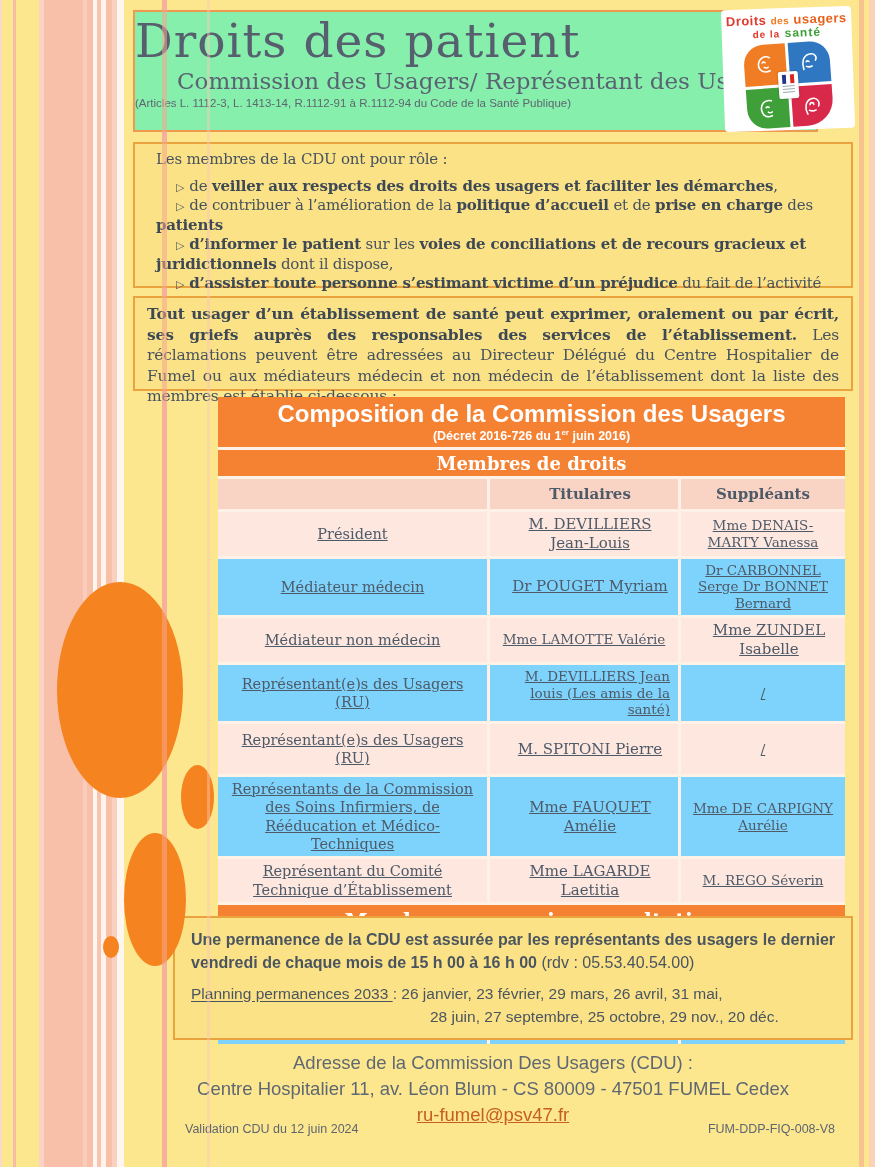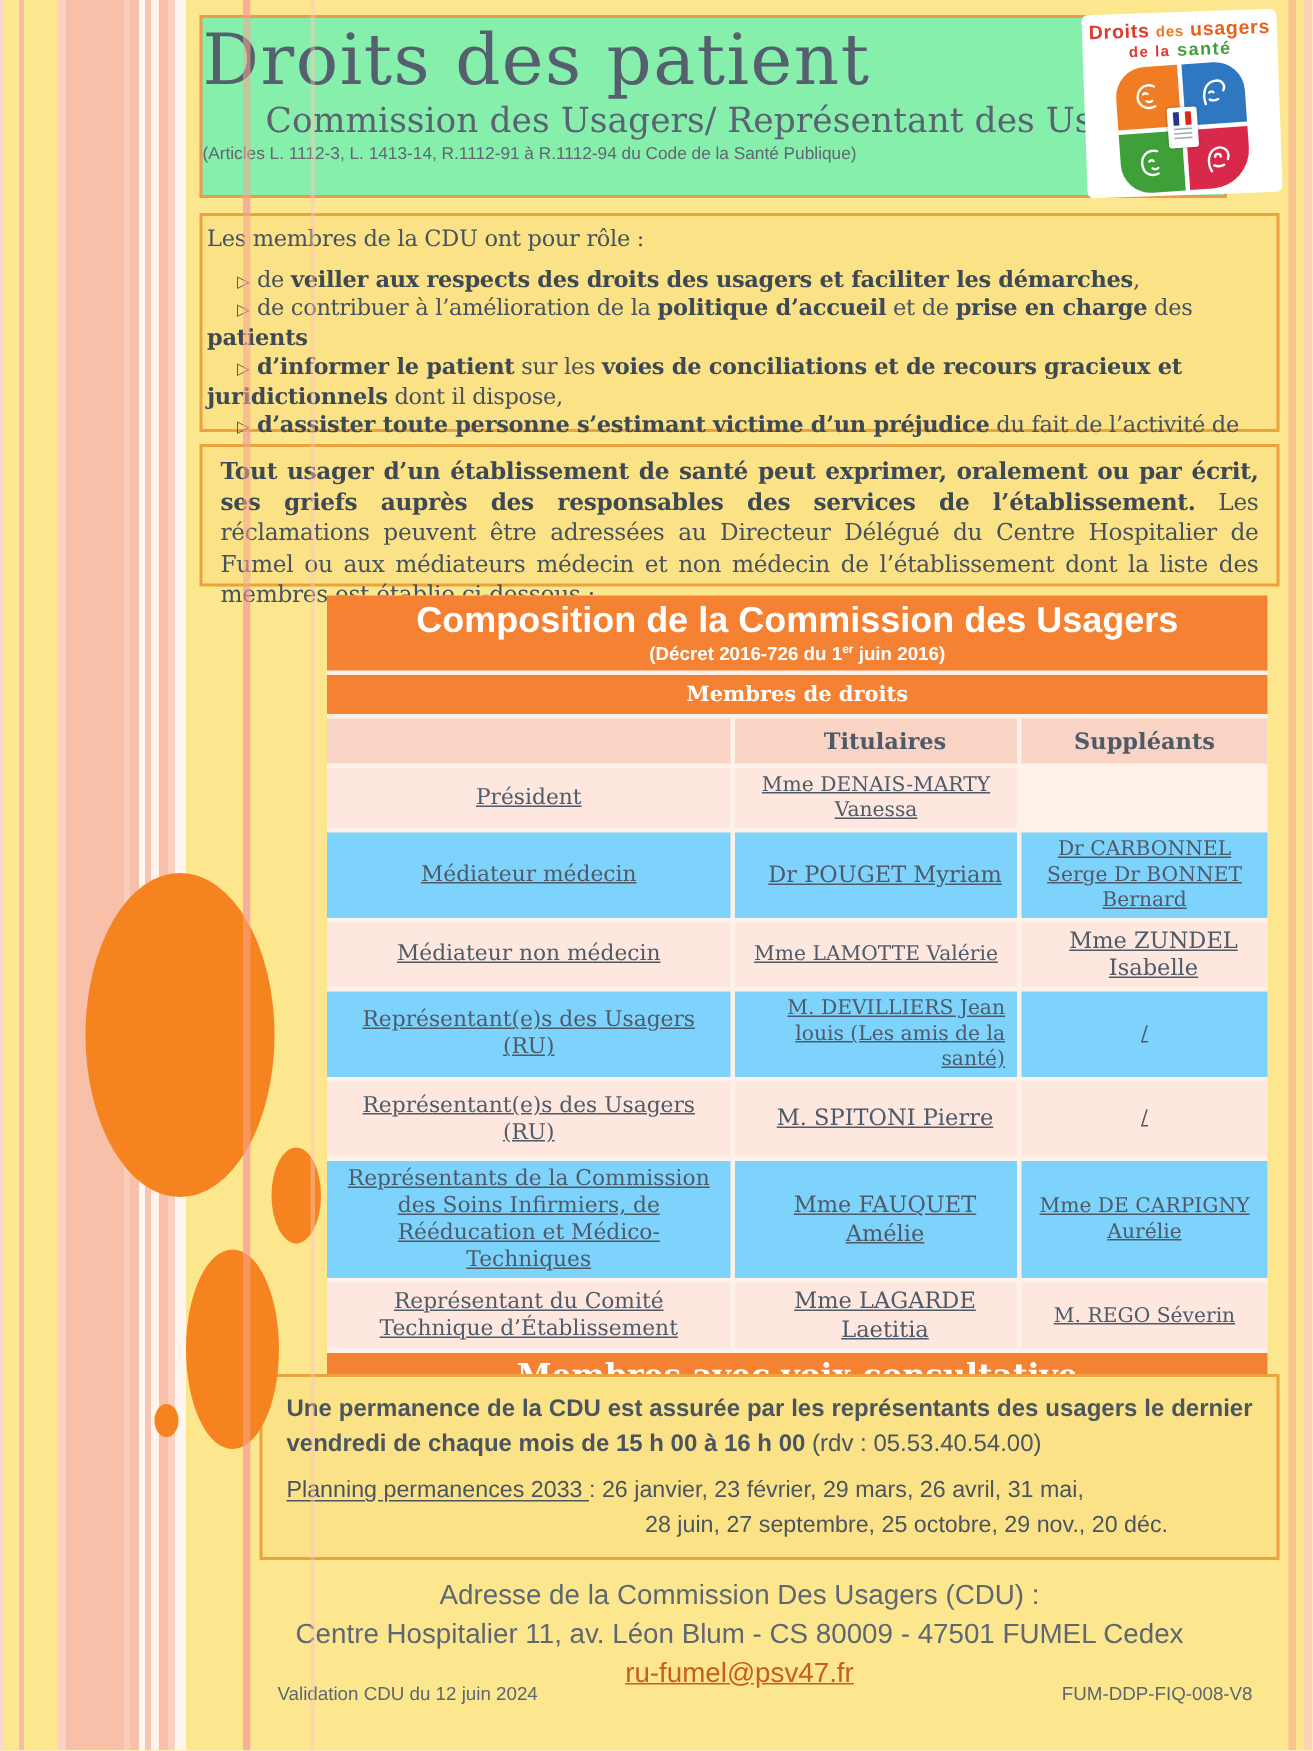--- a/index.html
+++ b/index.html
@@ -55,37 +55,37 @@
   .q3{border-bottom-right-radius:26px;}
   .gov-badge{position:absolute;left:50%;top:50%;transform:translate(-50%,-50%);width:20px;height:27px;
     background:#fff;border-radius:2px;box-shadow:0 0 2px rgba(0,0,0,.35);display:flex;flex-direction:column;align-items:center;}
   .flag{margin-top:3px;width:13px;height:9px;display:flex;}
   .flag i{flex:1;}
   .f-b{background:#23368C;} .f-w{background:#fff;} .f-r{background:#D7281E;}
   .badge-line{width:12px;height:1px;background:#9aa;margin-top:2px;}
   
   .ybox{position:absolute;z-index:2;background:#FBE286;border:2px solid #EAA33F;box-sizing:border-box;
     color:#46525F;}
-  .roles-box{left:133px;top:142px;width:720px;height:146px;padding:6px 3px;font-size:15px;line-height:1.3;letter-spacing:-0.2px;}
+  .roles-box{left:133px;top:142px;width:720px;height:146px;padding:6px 21px;font-size:15px;line-height:1.3;letter-spacing:-0.2px;}
   .roles-box b{color:#3E4956;}
   .role-intro{margin-bottom:7px;}
   .role-item{text-indent:20px;}
   .role-item .bullet{font-size:11px;margin-right:5px;color:#46525F;}
   .claims-box{left:133px;top:296px;width:720px;height:95px;padding:6px 12px;font-size:15.5px;line-height:1.33;
     text-align:justify;letter-spacing:-0.2px;}
   .claims-box b{color:#3E4956;}
   
   .cdu-table{position:absolute;left:218px;top:397px;width:627px;z-index:2;background:#FDF1E8;
     display:flex;flex-direction:column;gap:3px;color:#4E5A68;}
   .band{background:#F58233;color:#fff;display:flex;flex-direction:column;align-items:center;justify-content:center;text-align:center;}
   .band-title{min-height:50px;font-family:"Liberation Sans",sans-serif;}
   .band-title .t{font-size:24px;font-weight:bold;line-height:1.05;}
   .band-title .st{font-size:12.5px;font-weight:bold;margin-top:2px;}
   .band-title sup{font-size:8px;}
-  .band-s1{min-height:26px;font-size:14px;font-weight:bold;}
+  .band-s1{min-height:26px;font-size:18px;font-weight:bold;}
   .band-s2{min-height:30px;font-size:21px;font-weight:bold;}
   .rowswrap{display:flex;flex-direction:column;gap:3px;text-decoration:underline;}
   .trow{display:grid;grid-template-columns:269px 188px 164px;gap:3px;}
   .cell{display:flex;align-items:center;justify-content:center;text-align:center;
     padding:3px 8px;box-sizing:border-box;line-height:1.25;}
   .c1{font-size:14.5px;} .c2{font-size:15px;padding-left:20px;} .c3{font-size:13.5px;}
   .thead .cell{background:#F9D3C3;font-weight:bold;font-size:15px;min-height:30px;}
   .trow.light .cell{background:#FDE7DF;}
   .trow.dark  .cell{background:#7dd3fc;}
   #rows1 .trow:nth-of-type(1){min-height:40px;}
@@ -199,20 +199,21 @@
     </div>
     <div class="band band-s1">Membres de droits</div>
     <div class="trow thead">
       <div class="cell c1"></div>
       <div class="cell c2">Titulaires</div>
       <div class="cell c3" style="font-size:15px">Suppléants</div>
     </div>
     <div class="rowswrap" id="rows1">
         <div class="trow light">
           <div class="cell c1">Président</div>
+          <div class="cell c2">M. DEVILLIERS Jean-Louis</div>
           <div class="cell c3">Mme DENAIS-MARTY Vanessa</div>
         </div>
         <div class="trow dark">
           <div class="cell c1">Médiateur médecin</div>
           <div class="cell c2">Dr POUGET Myriam</div>
           <div class="cell c3">Dr CARBONNEL Serge Dr BONNET Bernard</div>
         </div>
         <div class="trow light">
           <div class="cell c1">Médiateur non médecin</div>
           <div class="cell c3">Mme LAMOTTE Valérie</div>

